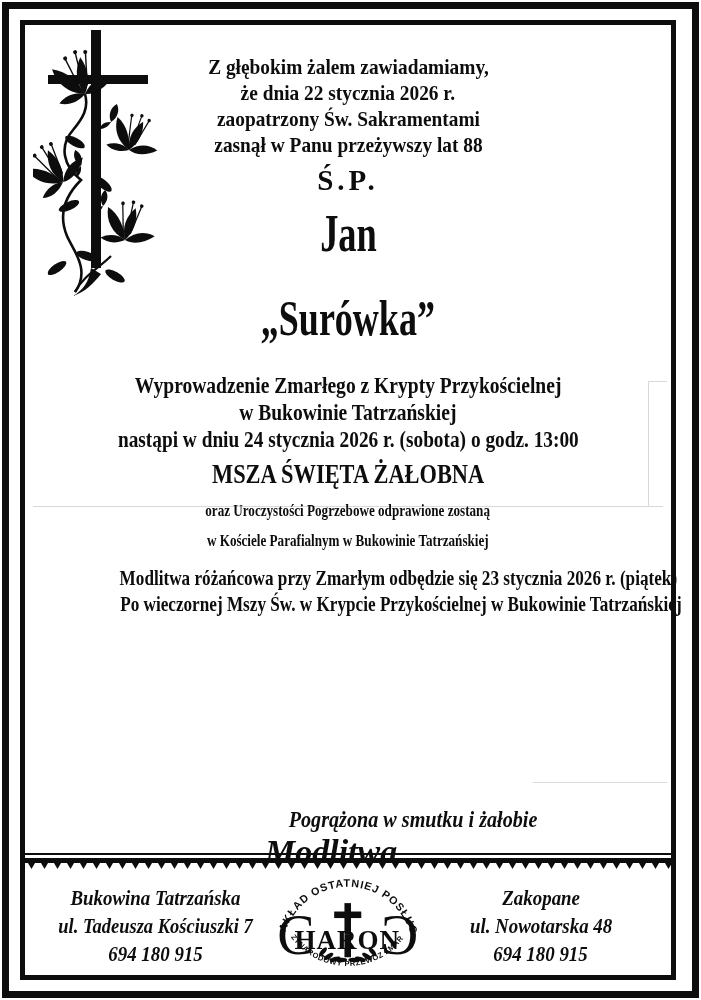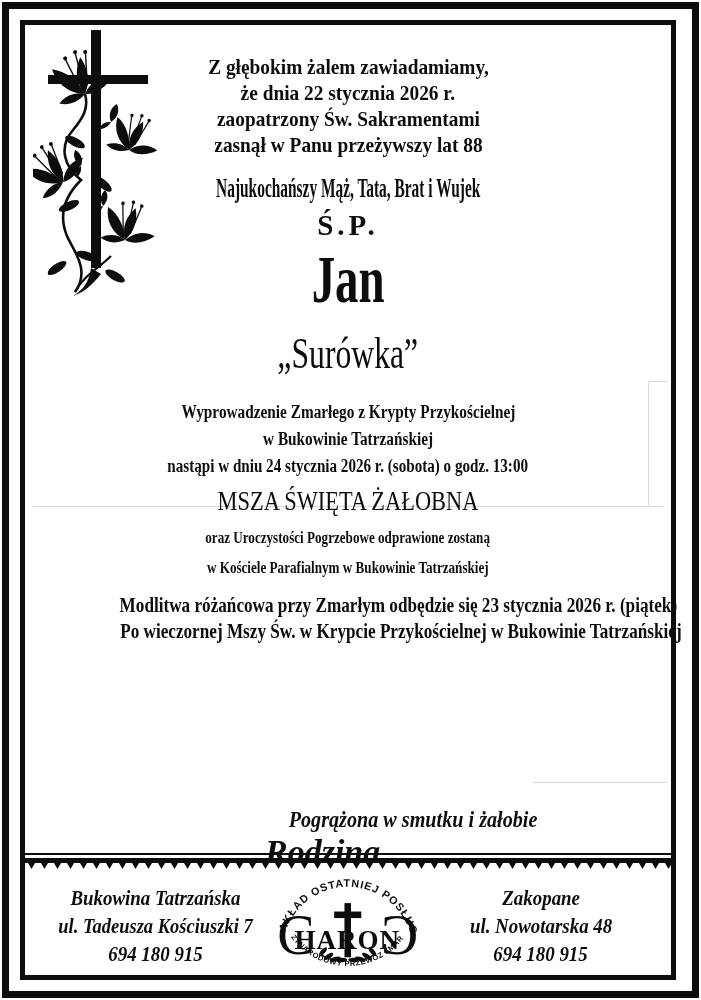--- a/index.html
+++ b/index.html
@@ -23,25 +23,25 @@
   .sx85{transform:scaleX(.85);}
   .sx88{transform:scaleX(.88);}
   .sx90{transform:scaleX(.90);}
   .epigraph{
     margin:8px 16px 0 auto;width:352px;text-align:center;
     font-size:19px;font-weight:bold;font-style:italic;line-height:23px;word-spacing:5px;
   }
   .announcement{margin-top:29px;font-size:22px;font-weight:bold;line-height:26px;}
   .relation{margin-top:15px;font-size:28px;font-weight:bold;line-height:30px;}
   .honorific{margin-top:5px;font-size:29px;font-weight:bold;letter-spacing:4px;line-height:34px;}
-  .first-name{font-size:67px;font-weight:bold;line-height:72px;margin-top:1px;}
+  .first-name{font-size:52px;font-weight:bold;line-height:72px;margin-top:1px;}
   .last-name{font-size:122px;font-weight:bold;line-height:100px;margin-top:1px;}
-  .nickname{font-size:44px;font-weight:normal;line-height:72px;margin-top:3px;}
-  .ceremony{margin-top:9px;font-size:18px;font-weight:bold;line-height:27px;}
-  .mass-title{margin-top:5px;font-size:28px;font-weight:normal;line-height:32px;}
+  .nickname{font-size:50px;font-weight:bold;line-height:72px;margin-top:12px;}
+  .ceremony{margin-top:18px;font-size:23px;font-weight:bold;line-height:27px;}
+  .mass-title{margin-top:5px;font-size:28px;font-weight:bold;line-height:32px;}
   .mass-lines{margin-top:6px;font-size:16px;font-weight:bold;line-height:30px;}
   .rosary{margin-top:9px;font-size:22px;font-weight:bold;line-height:26px;padding-left:16px;}
   .mourning{
     position:absolute;top:780px;right:26px;width:380px;text-align:left;
     font-weight:bold;font-style:italic;
   }
   .mourning-line{font-size:24px;line-height:28px;}
   .mourning-signature{font-size:34px;line-height:38px;}
   .cross-ornament{position:absolute;left:8px;top:5px;}
   .divider-line{position:absolute;left:0;right:0;top:828px;height:2px;background:#0d0d0d;}
@@ -117,23 +117,20 @@
     </svg>
 
 
     <div class="announcement">
       <span class="cx sx88">Z głębokim  żalem zawiadamiamy,</span><br>
       <span class="cx sx88">że dnia 22 stycznia 2026 r.</span><br>
       <span class="cx sx88">zaopatrzony Św. Sakramentami</span><br>
       <span class="cx sx88">zasnął w Panu przeżywszy lat 88</span>
     </div>
 
-    <div class="relation">
-      <span class="cx sx55">Najukochańszy Mąż, Tata, Brat i Wujek</span>
-    </div>
 
     <div class="honorific">Ś.P.</div>
 
     <div class="first-name">
       <span class="cx sx70">Jan</span>
     </div>
     <div class="nickname">
       <span class="cx sx72">„Surówka”</span>
     </div>
 
@@ -153,21 +150,21 @@
 
     <div class="rosary">
       <span class="cx sx78">Modlitwa różańcowa przy Zmarłym odbędzie się 23 stycznia 2026 r. (piątek)</span><br>
       <span class="cx sx78">Po wieczornej Mszy Św. w Krypcie Przykościelnej w Bukowinie Tatrzańskiej</span>
     </div>
 
     <div class="mourning">
       <div class="mourning-line">
         <span class="cx sx84">Pogrążona w smutku i żałobie</span>
       </div>
-      <div class="mourning-signature">Rodzina</div>
+      <div class="mourning-signature">Modlitwa</div>
     </div>
 
     <div class="divider-line"></div>
     <svg class="sawtooth" width="646" height="17" viewBox="0 0 646 17">
       <defs>
         <pattern id="tri" width="13" height="17" patternUnits="userSpaceOnUse">
           <path d="M0,0 H13 L6.5,11 Z" fill="#0d0d0d"></path>
         </pattern>
       </defs>
       <rect x="0" y="0" width="646" height="5" fill="#0d0d0d"></rect>

